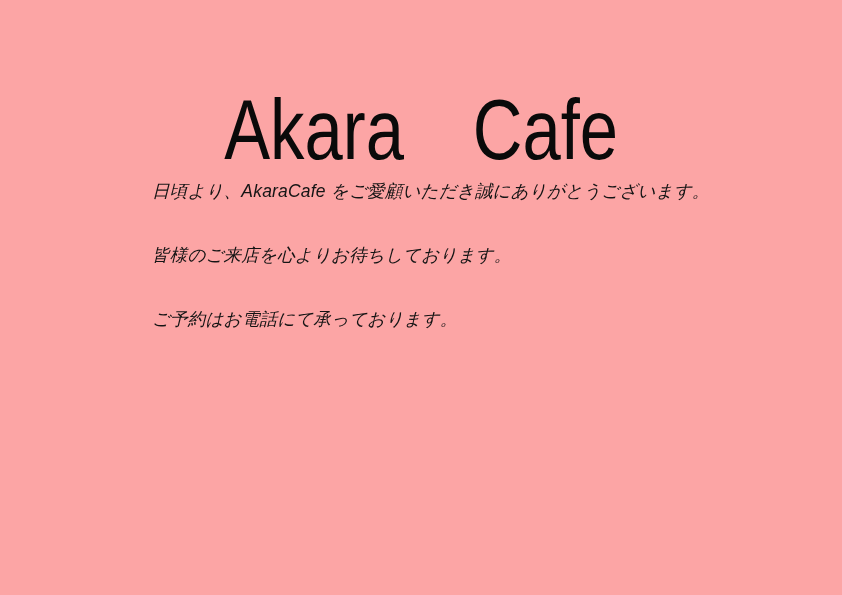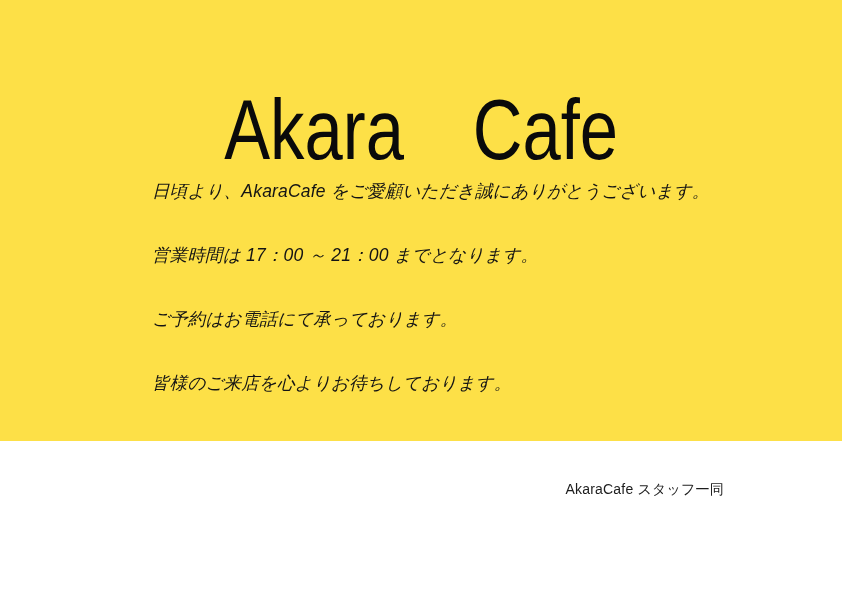--- a/index.html
+++ b/index.html
@@ -12,22 +12,22 @@
     height: 595px;
     overflow: hidden;
     font-family: "Liberation Sans", "DejaVu Sans", sans-serif;
     color: #111111;
     -webkit-font-smoothing: antialiased;
   }
 
   .page {
     position: relative;
     width: 842px;
-    height: 441px;
-    background: #fde047;
+    height: 595px;
+    background: #fca5a5;
     box-sizing: border-box;
   }
 
   
   .title-block {
     position: absolute;
     top: 28px;
     left: 0;
     width: 842px;
     text-align: center;
@@ -90,22 +90,18 @@
 <body>
 
 <div class="page">
 
   <div class="title-block">
     <h1 class="title">Akara　Cafe</h1>
   </div>
 
   <div class="body-block">
     <p class="body-line">日頃より、AkaraCafe をご愛顧いただき誠にありがとうございます。</p>
-    <p class="body-line">営業時間は 17：00 ～ 21：00 までとなります。</p>
+    <p class="body-line">皆様のご来店を心よりお待ちしております。</p>
     <p class="body-line">ご予約はお電話にて承っております。</p>
-    <p class="body-line">皆様のご来店を心よりお待ちしております。</p>
   </div>
 
-  <div class="signature-block">
-    <span class="signature">AkaraCafe スタッフ一同</span>
-  </div>
 
 </div>
 
 </body></html>

